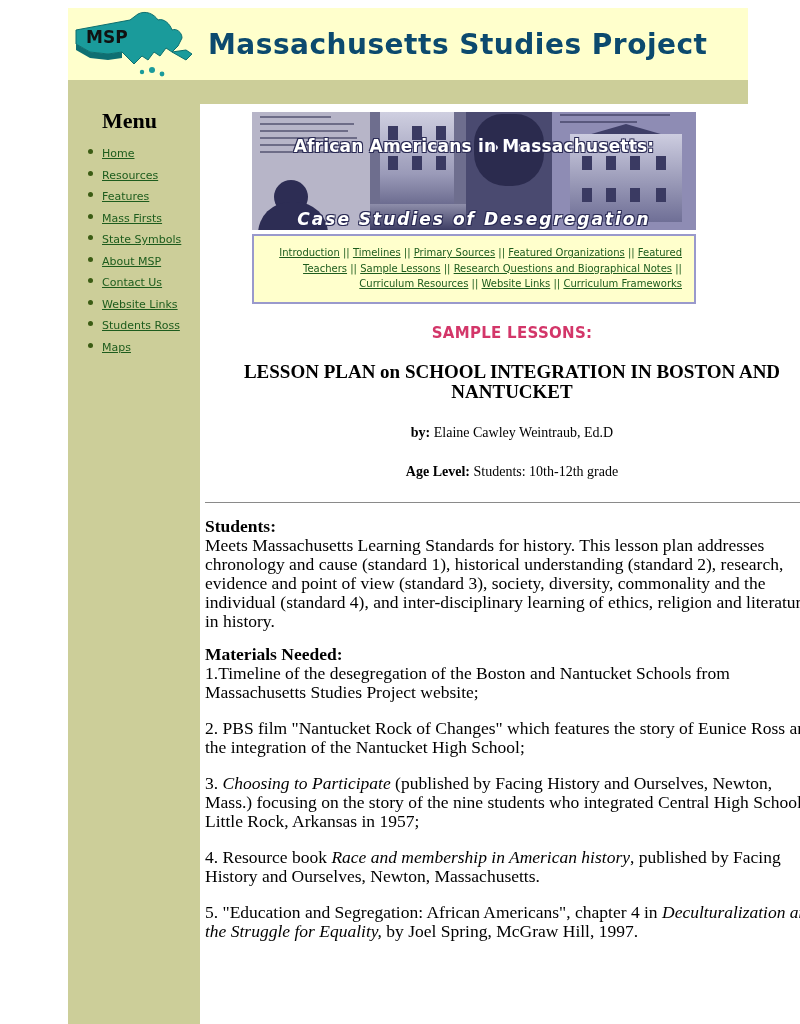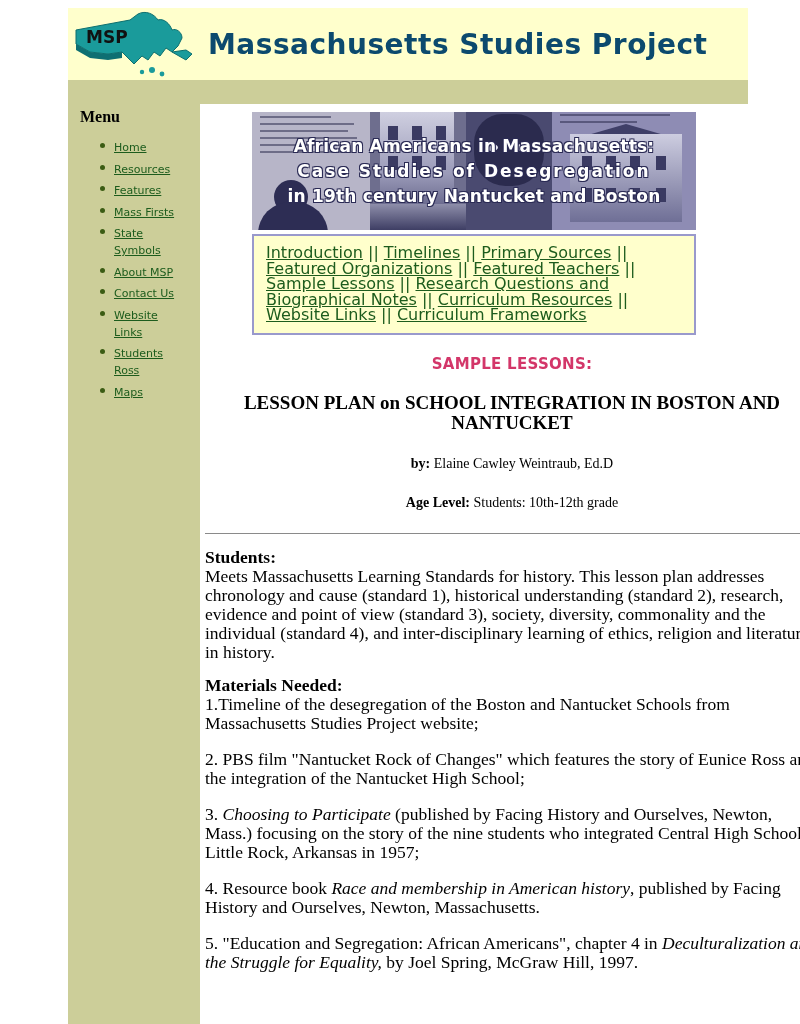--- a/index.html
+++ b/index.html
@@ -64,27 +64,27 @@
     top: 80px;
     width: 132px;
     height: 944px;
     background: #ccce99;
     box-sizing: border-box;
     padding: 28px 0 0 12px;
   }
   .menu-title {
     font-family: "Liberation Serif", serif;
     font-weight: bold;
-    font-size: 16px;
+    font-size: 22px;
     color: #000000;
-    margin: 0 0 10px 0;
+    margin: 0 0 10px 22px;
   }
   .menu-list {
     list-style: none;
-    margin: 12px;
+    margin: 0;
     padding: 0 0 0 6px;
   }
   .menu-list li {
     position: relative;
     padding-left: 16px;
     margin-bottom: 4.5px;
     line-height: 15px;
   }
   .menu-list li::before {
     content: "";
@@ -178,33 +178,33 @@
     text-align: center;
     font-family: "DejaVu Sans", sans-serif;
     font-weight: bold;
     color: #ffffff;
     font-size: 17px;
     line-height: 25px;
     letter-spacing: 0.2px;
     text-shadow: 1px 1px 0 #2b2b55, -1px 1px 0 #2b2b55, 1px -1px 0 #2b2b55, -1px -1px 0 #2b2b55;
     white-space: nowrap;
   }
-  .banner-text .ln2 { letter-spacing: 2px; }
+  .banner-text .ln2 { font-style: italic; letter-spacing: 2px; margin-top: 48px; }
 
   
   .navbox {
     width: 444px;
     margin: 4px 14px 0 52px;
     box-sizing: border-box;
     background: #ffffcc;
     border: 2px solid #9999cc;
     padding: 9px 12px 10px 12px;
-    text-align: left;
+    text-align: right;
     font-family: "DejaVu Sans", sans-serif;
-    font-size: 16px;
+    font-size: 10px;
     line-height: 15.5px;
     color: #1d5c1d;
   }
   .navbox a { color: #1d5c1d; text-decoration: underline; }
   .navbox .sep { color: #1d5c1d; text-decoration: none; }
 
   
   .inner {
     padding: 0 12px 0 5px;
   }

